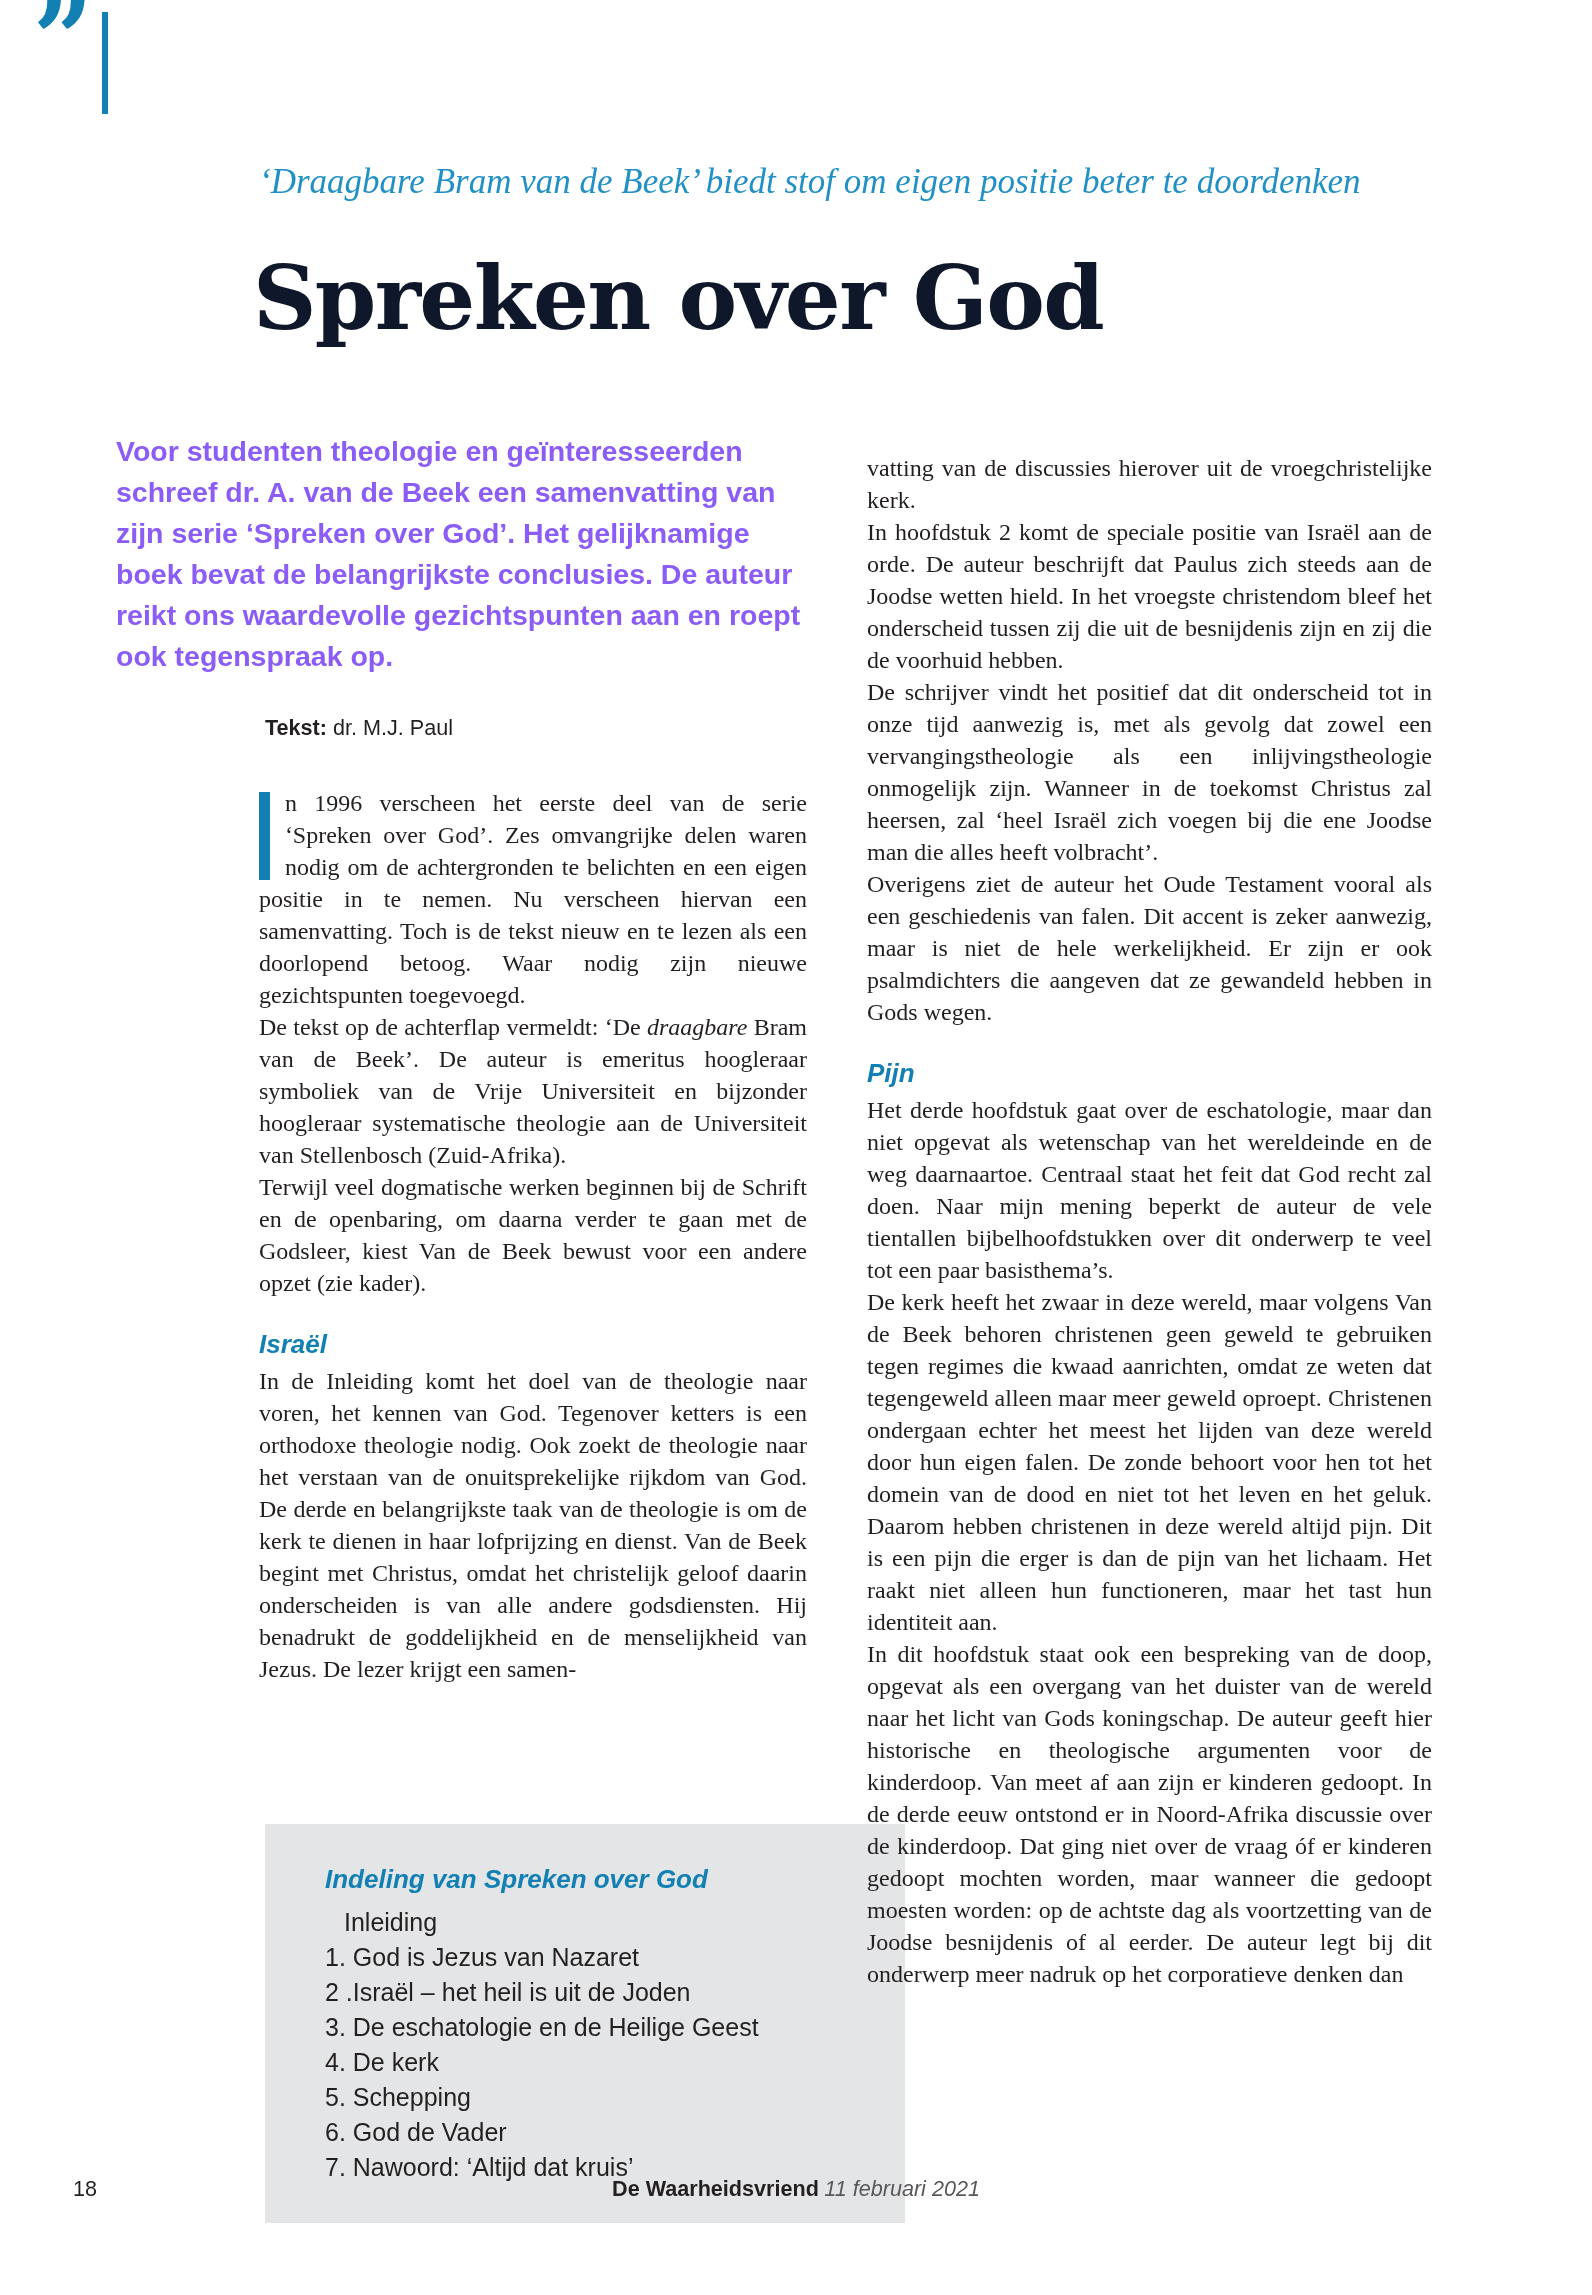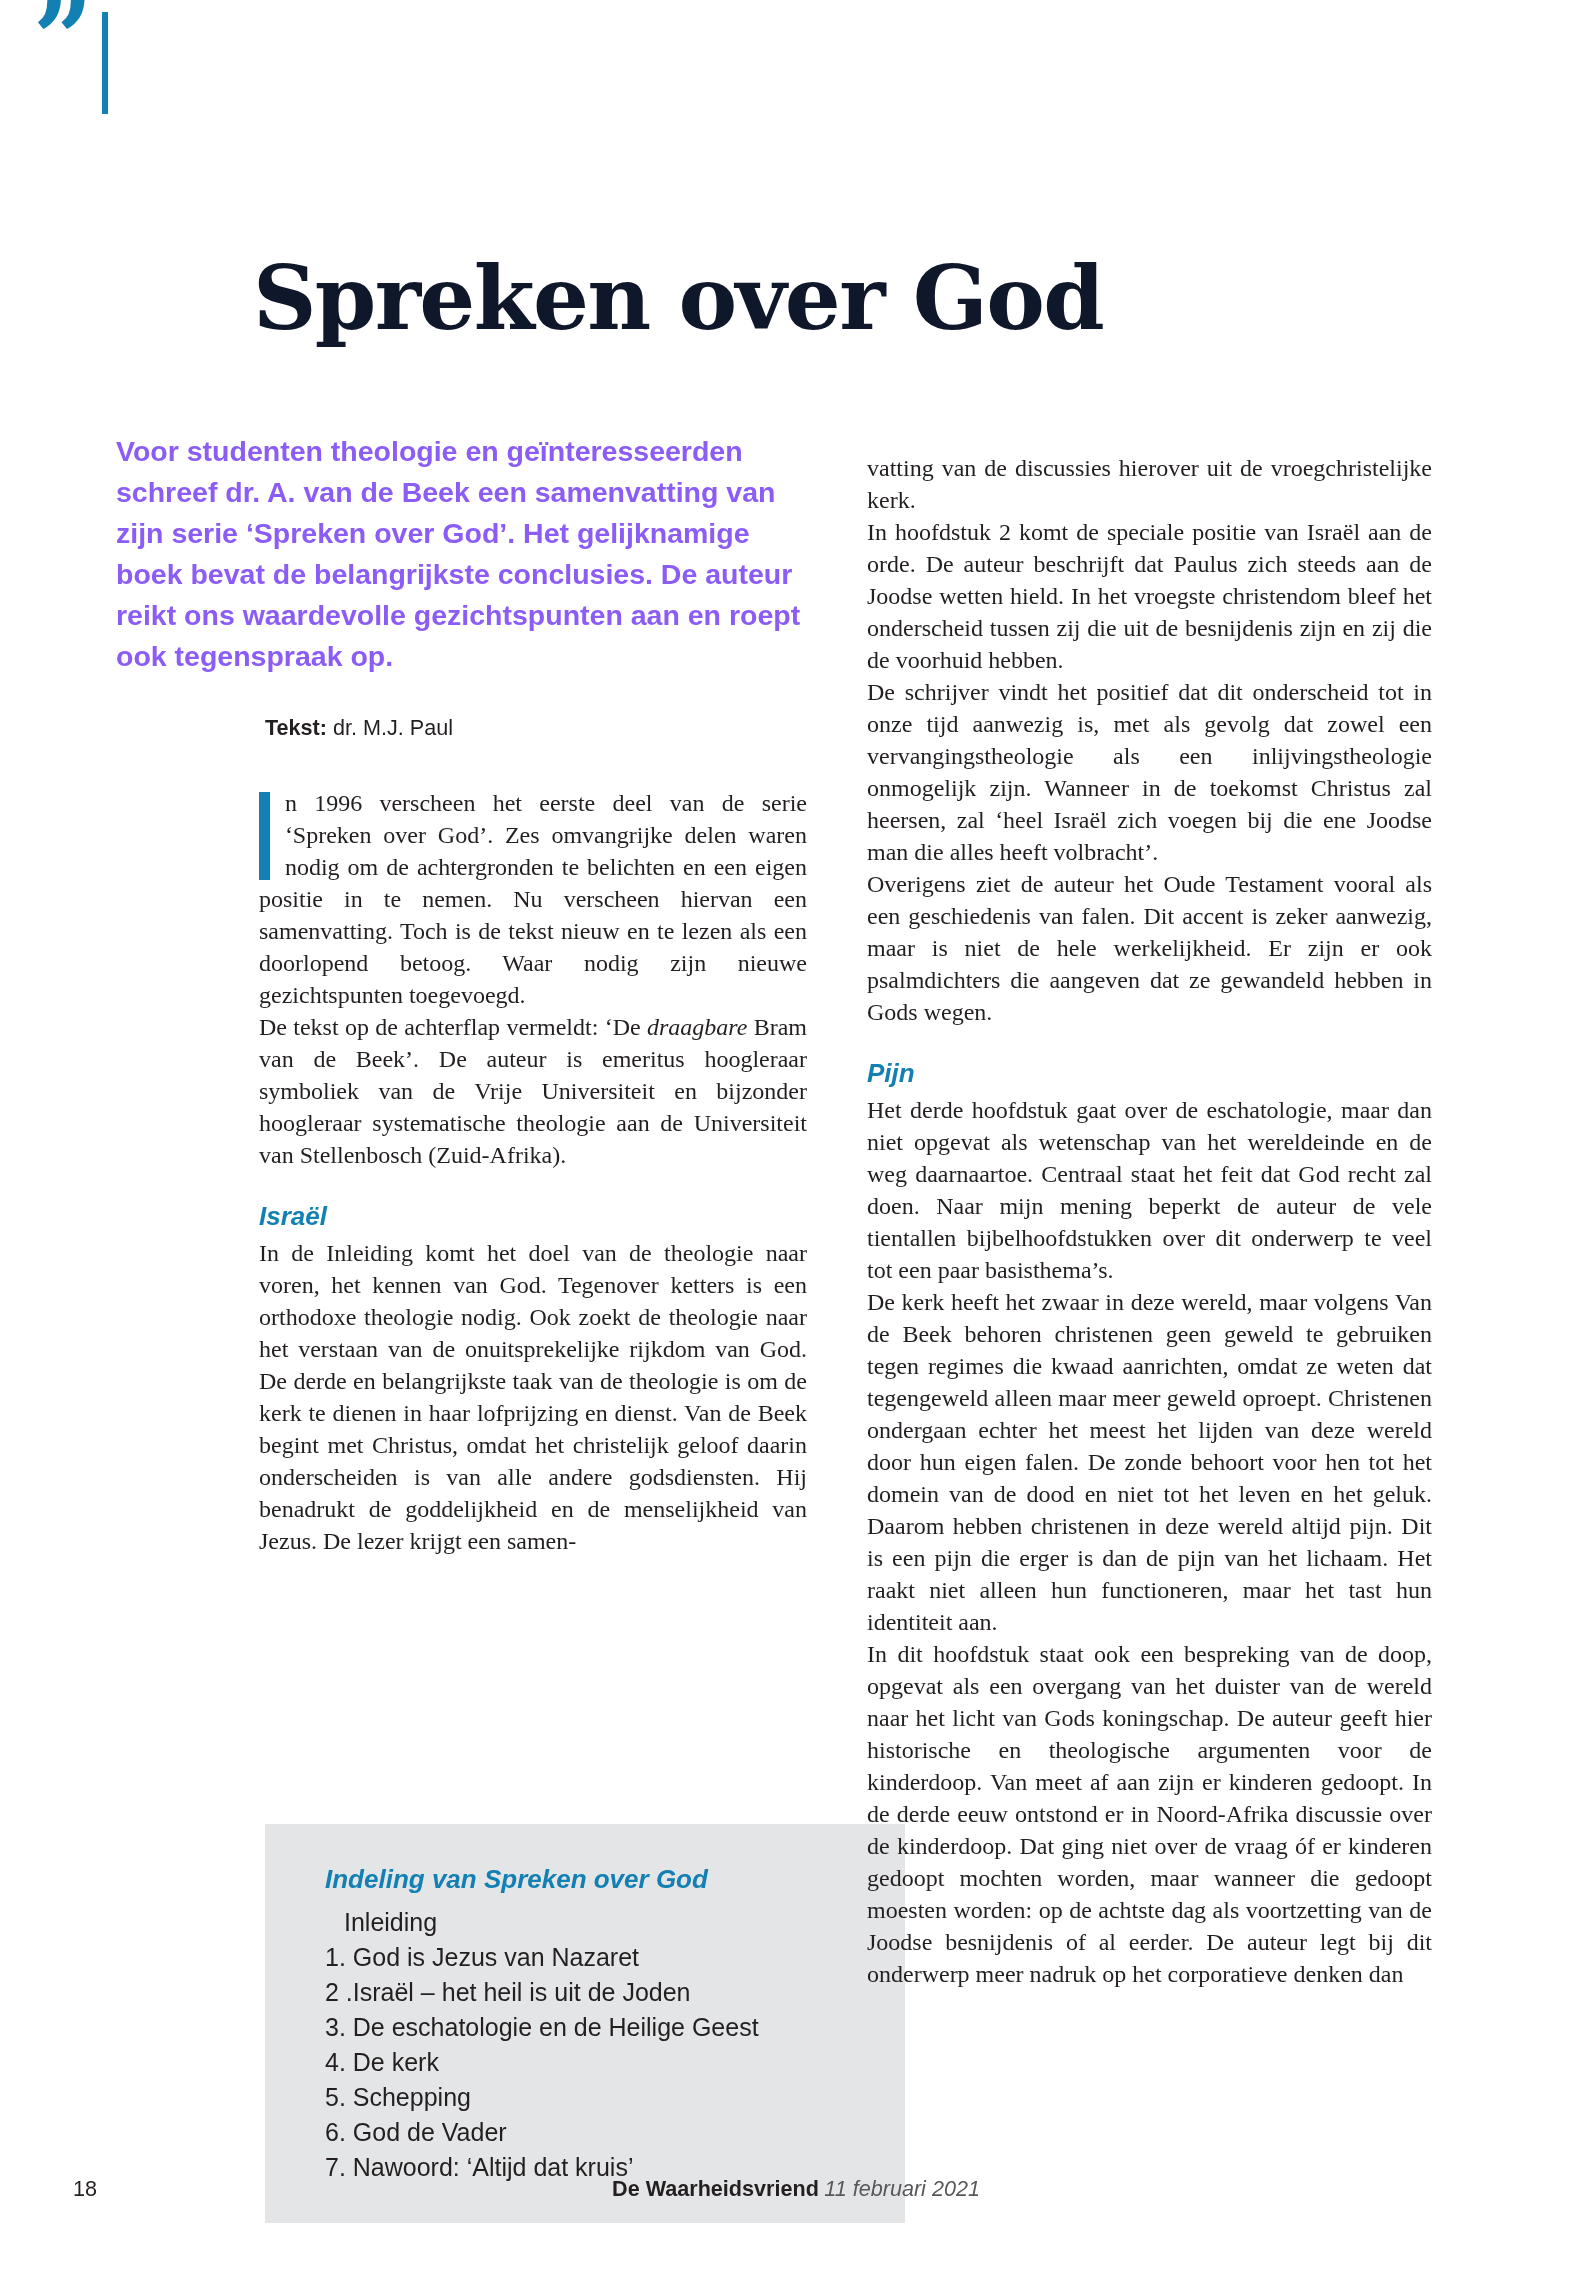--- a/index.html
+++ b/index.html
@@ -97,29 +97,31 @@
   }
 </style>
 </head>
 <body>
 
 <div class="page">
 
   <div class="mast-quote">”</div>
   <div class="mast-rule"></div>
 
+  <div class="kicker">‘Draagbare Bram van de Beek’ biedt stof om eigen positie beter te doordenken</div>
   <h1 class="title">Spreken over God</h1>
 
   <p class="lead">Voor studenten theologie en geïnteresseerden schreef dr. A. van de Beek een samenvatting van zijn serie ‘Spreken over God’. Het gelijknamige boek bevat de belangrijkste conclusies. De auteur reikt ons waardevolle gezichtspunten aan en roept ook tegenspraak op.</p>
 
   <p class="byline"><span class="b">Tekst:</span> <span>dr. M.J. Paul</span></p>
 
   <div class="col col-left">
     <p><span class="dropcap-bar"></span><span>n 1996 verscheen het eerste deel van de serie ‘Spreken over God’. Zes omvangrijke delen waren nodig om de achtergronden te belichten en een eigen positie in te nemen. Nu verscheen hiervan een samenvatting. Toch is de tekst nieuw en te lezen als een doorlopend betoog. Waar nodig zijn nieuwe gezichtspunten toegevoegd.</span></p>
     <p><span>De tekst op de achterflap vermeldt: ‘De </span><em>draagbare</em><span> Bram van de Beek’. De auteur is emeritus hoogleraar symboliek van de Vrije Universiteit en bijzonder hoogleraar systematische theologie aan de Universiteit van Stellenbosch (Zuid-Afrika).</span></p>
+    <p>Terwijl veel dogmatische werken beginnen bij de Schrift en de openbaring, om daarna verder te gaan met de Godsleer, kiest Van de Beek bewust voor een andere opzet (zie kader).</p>
     <h2>Israël</h2>
     <p>In de Inleiding komt het doel van de theologie naar voren, het kennen van God. Tegenover ketters is een orthodoxe theologie nodig. Ook zoekt de theologie naar het verstaan van de onuitsprekelijke rijkdom van God. De derde en belangrijkste taak van de theologie is om de kerk te dienen in haar lofprijzing en dienst. Van de Beek begint met Christus, omdat het christelijk geloof daarin onderscheiden is van alle andere godsdiensten. Hij benadrukt de goddelijkheid en de menselijkheid van Jezus. De lezer krijgt een samen-</p>
   </div>
 
   <div class="infobox">
     <div class="infobox-title">Indeling van Spreken over God</div>
     <div class="infobox-item indent">Inleiding</div>
     <div class="infobox-item">1. God is Jezus van Nazaret</div>
     <div class="infobox-item">2 .Israël – het heil is uit de Joden</div>
     <div class="infobox-item">3. De eschatologie en de Heilige Geest</div>

